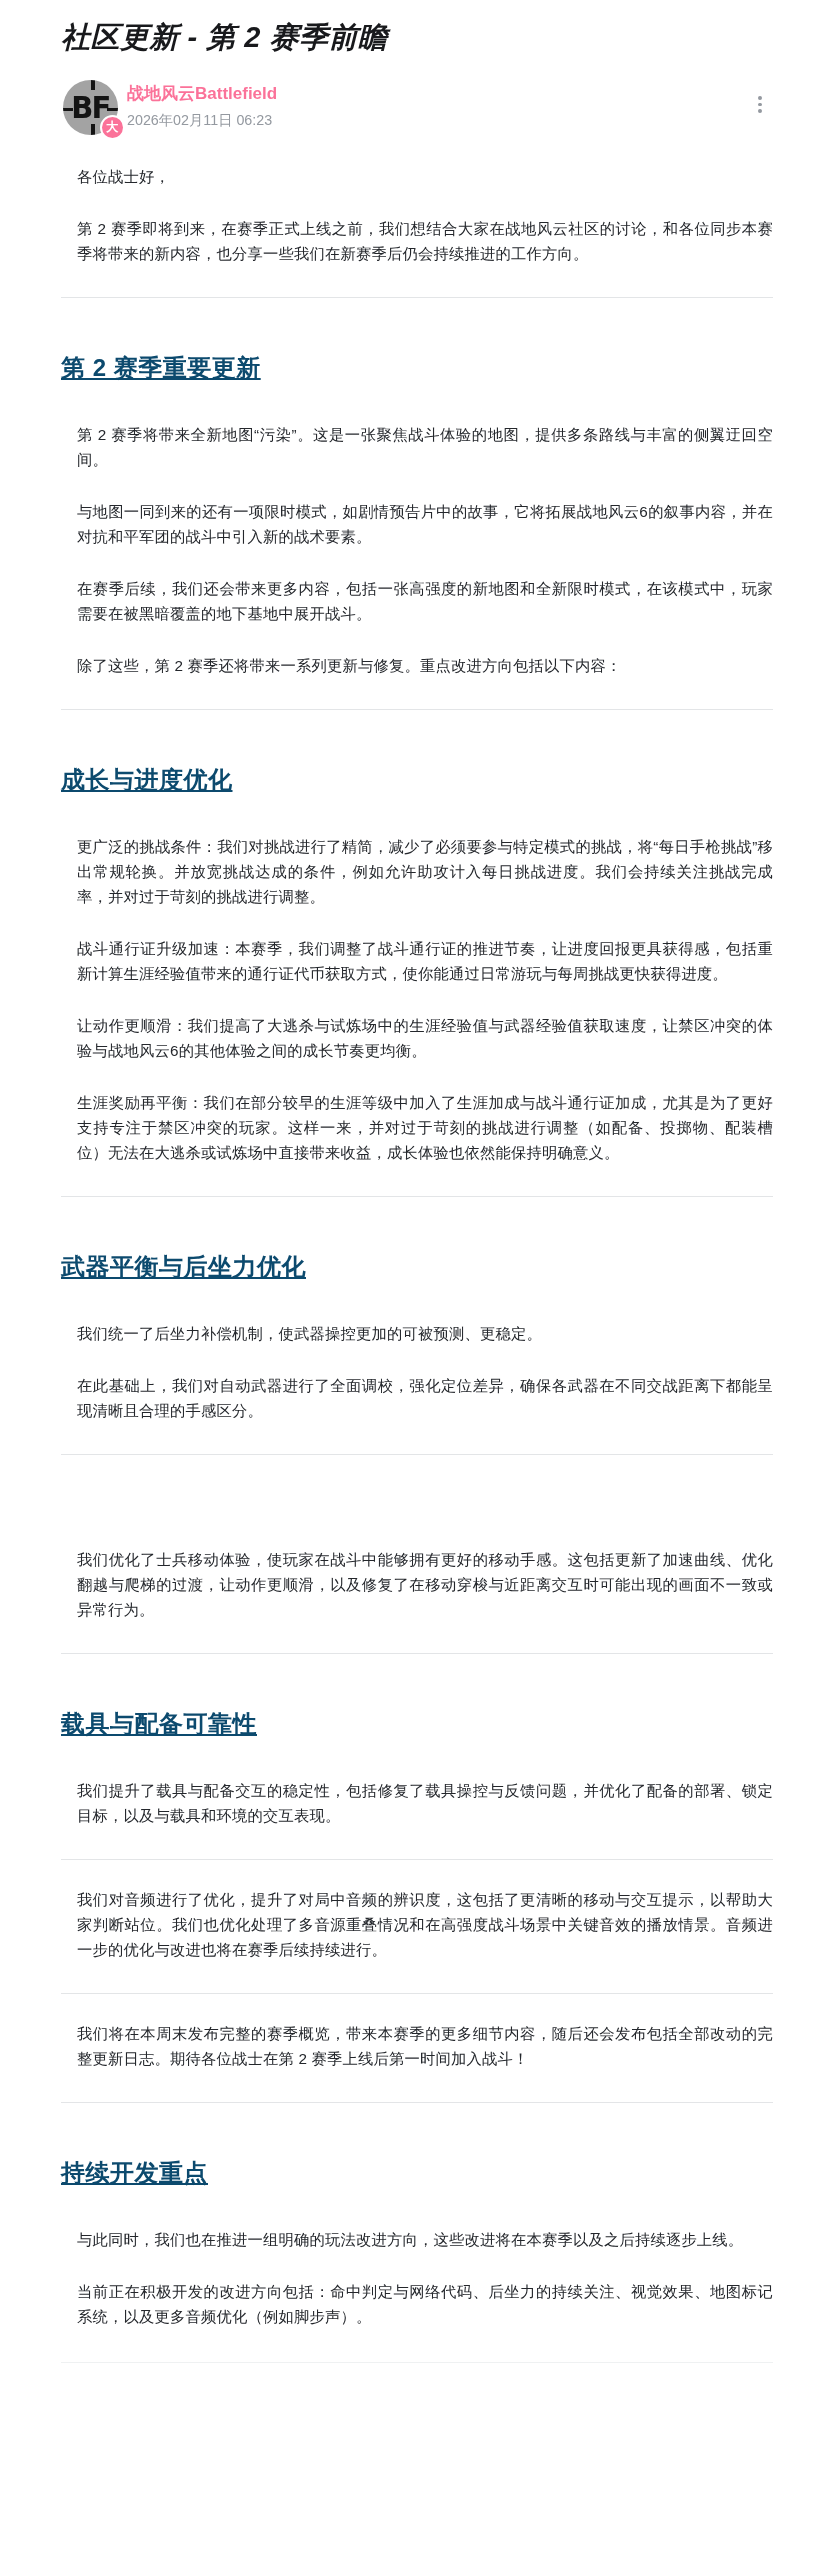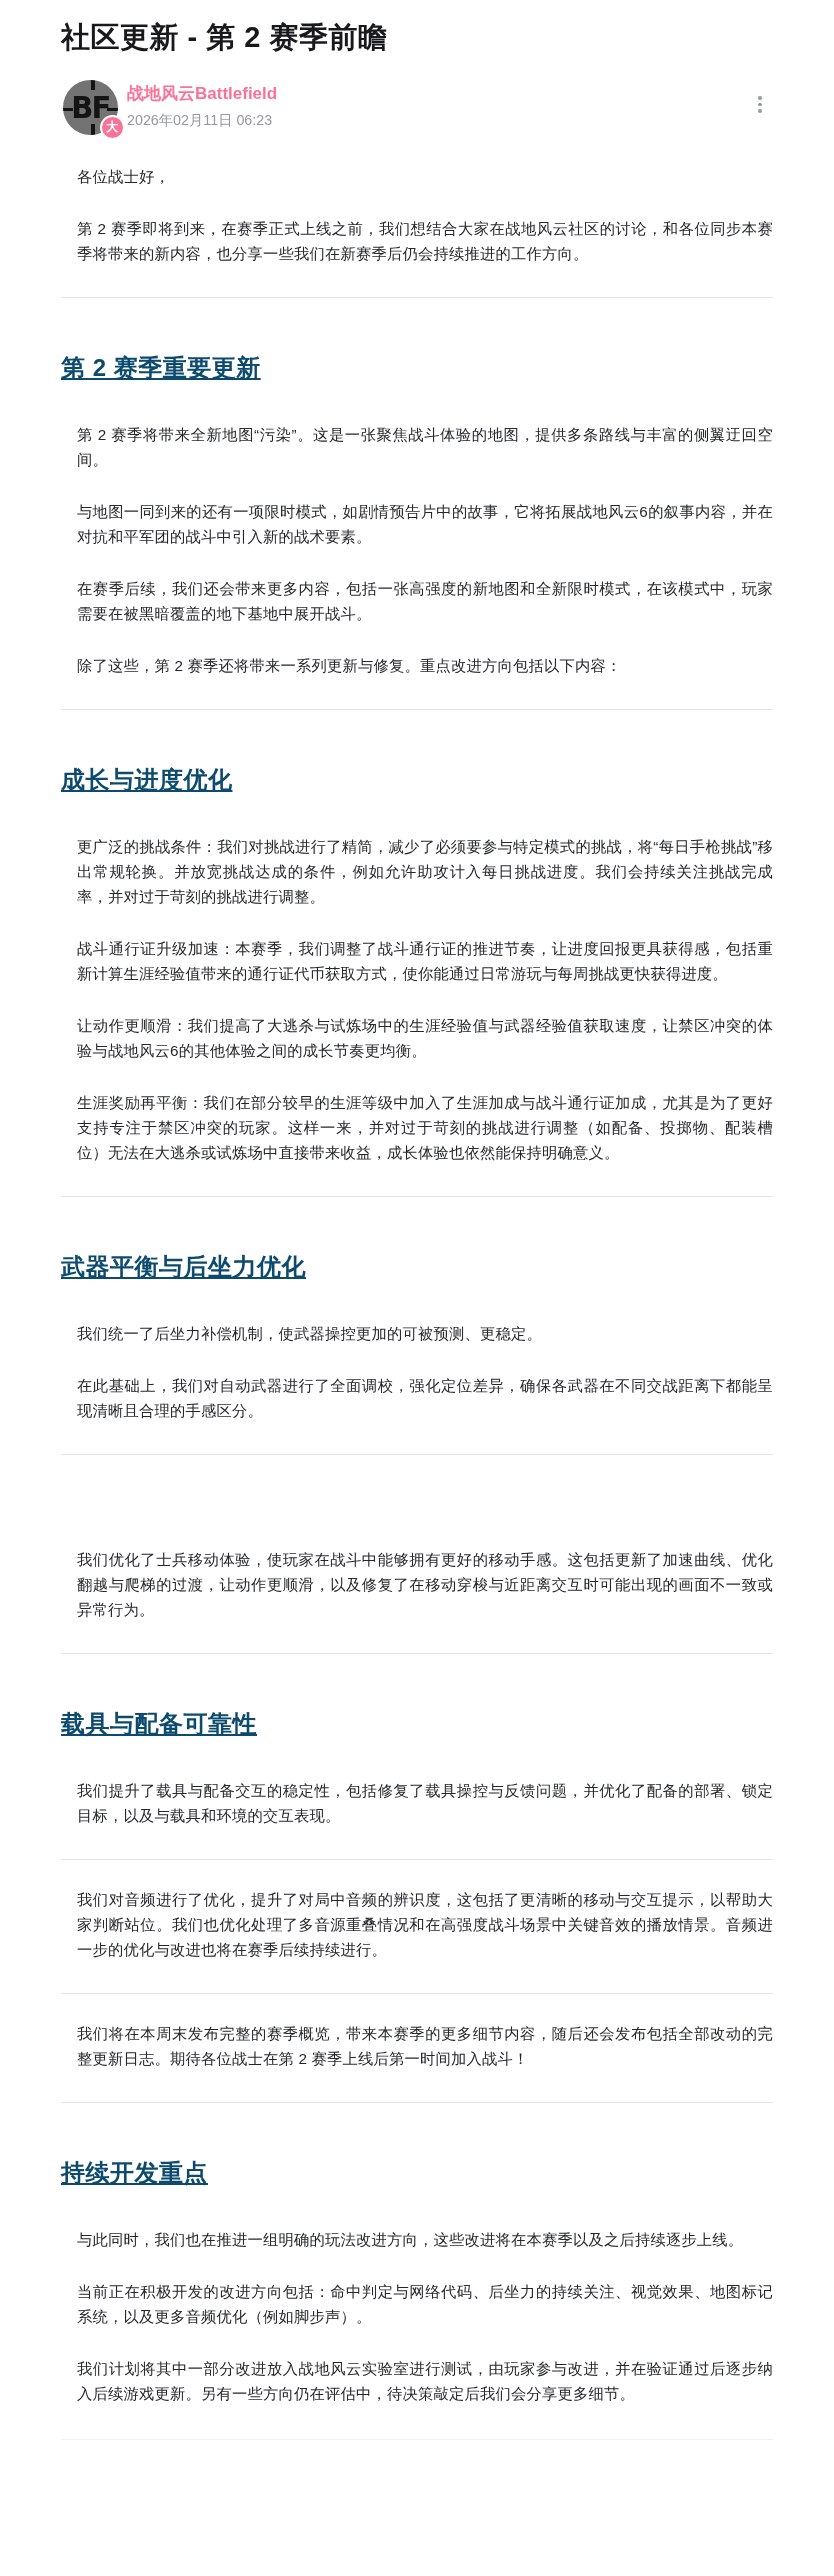--- a/index.html
+++ b/index.html
@@ -12,29 +12,30 @@
   .page { padding: 19px 61px 11.5px 61px; position: relative; }
 
   
   .post-title {
     font-size: 29px;
     font-weight: 700;
     line-height: 1.3;
     margin: 0;
     color: #18191c;
     letter-spacing: 0.5px;
+    font-style: italic;
   }
 
   
   .author-row { display: flex; align-items: center; margin-top: 21px; position: relative; }
   .avatar { width: 59px; height: 59px; position: relative; flex: 0 0 auto; cursor: pointer; }
   .avatar-circle {
     position: absolute; left: 1.9px; top: 1.9px;
     width: 55px; height: 55px; border-radius: 50%;
-    background: #737373;
+    background: #a3a3a3;
     display: flex; align-items: center; justify-content: center;
     overflow: hidden;
   }
   .avatar-bf {
     color: #141414; font-weight: 800; font-size: 29px;
     letter-spacing: -1.9px; font-family: "DejaVu Sans", sans-serif;
     transform: scaleY(1.05);
   }
   .tick { position: absolute; background: #141414; }
   .tick-top    { left: 28px; top: 0;    width: 3.8px;  height: 10.5px; }
@@ -150,17 +151,16 @@
   <hr class="divider">
   <p class="para">我们对音频进行了优化，提升了对局中音频的辨识度，这包括了更清晰的移动与交互提示，以帮助大家判断站位。我们也优化处理了多音源重叠情况和在高强度战斗场景中关键音效的播放情景。音频进一步的优化与改进也将在赛季后续持续进行。</p>
 
   <hr class="divider">
   <p class="para">我们将在本周末发布完整的赛季概览，带来本赛季的更多细节内容，随后还会发布包括全部改动的完整更新日志。期待各位战士在第 2 赛季上线后第一时间加入战斗！</p>
 
   <hr class="divider">
   <h2 class="section-heading">持续开发重点</h2>
   <p class="para">与此同时，我们也在推进一组明确的玩法改进方向，这些改进将在本赛季以及之后持续逐步上线。</p>
   <p class="para">当前正在积极开发的改进方向包括：命中判定与网络代码、后坐力的持续关注、视觉效果、地图标记系统，以及更多音频优化（例如脚步声）。</p>
-  <p class="para">我们计划将其中一部分改进放入战地风云实验室进行测试，由玩家参与改进，并在验证通过后逐步纳入后续游戏更新。另有一些方向仍在评估中，待决策敲定后我们会分享更多细节。</p>
 
   <hr class="divider final-divider">
 </div>
 
 
 </body></html>

